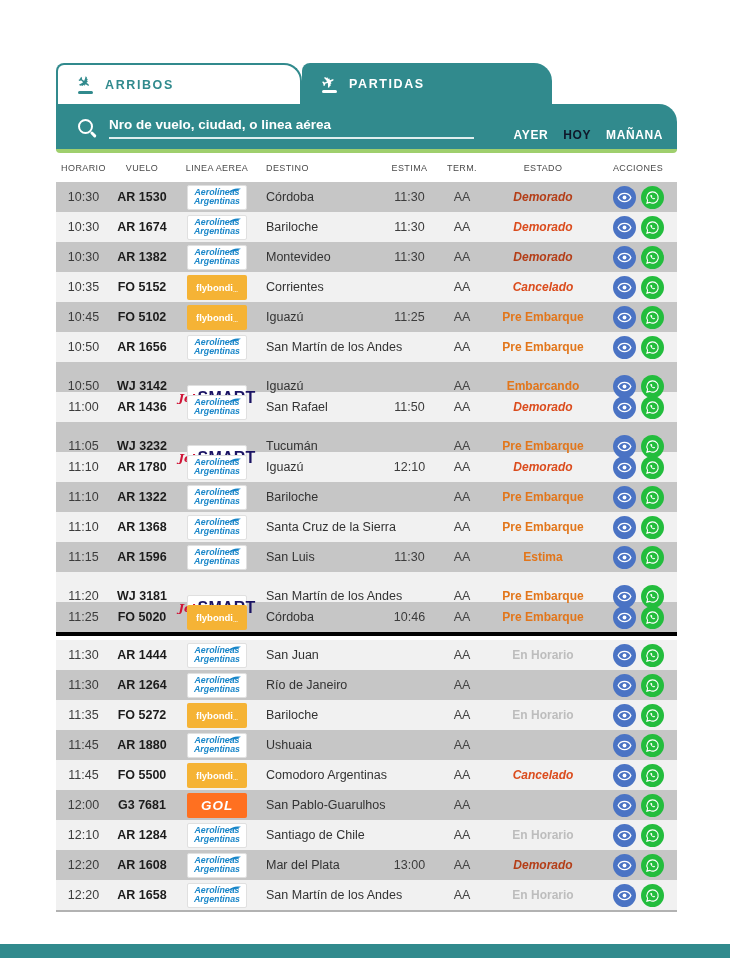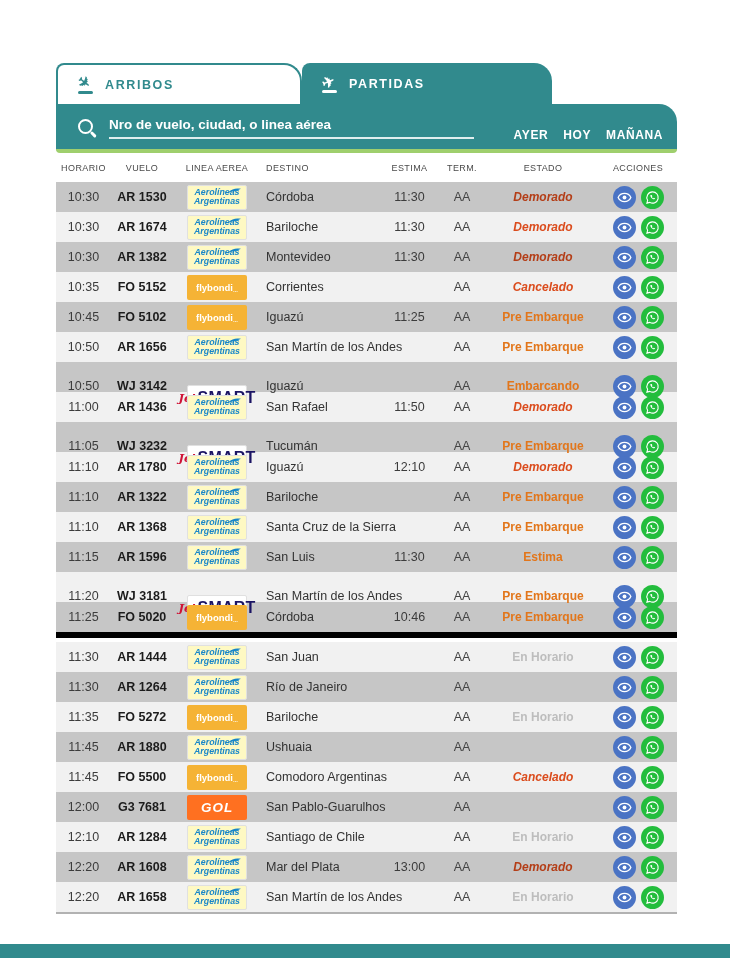--- a/index.html
+++ b/index.html
@@ -34,33 +34,33 @@
   .mag::after{content:"";position:absolute;width:7px;height:2.5px;background:#fff;
        border-radius:2px;transform:rotate(45deg);right:-6px;bottom:-3px;}
   .search-input{background:transparent;border:none;outline:none;
        border-bottom:2px solid rgba(255,255,255,.85);
        margin-left:16px;width:365px;padding:2px 0 5px;
        font:bold 13.5px "Liberation Sans", sans-serif;color:#fff;}
   .search-input::placeholder{color:#fff;opacity:1;}
   .dates{position:absolute;right:14px;top:0;height:100%;display:flex;align-items:center;
        gap:15px;font-weight:bold;font-size:12px;color:#fff;letter-spacing:.6px;}
   .date{cursor:pointer;margin-top:16px;}
-  .date.active{color:#ffffff;}
+  .date.active{color:#0f172a;}
 
   
   .cols{display:grid;grid-template-columns:55px 62px 88px 121px 55px 50px 112px 78px;
        height:29px;align-items:center;font-size:9px;color:#4a4a4a;letter-spacing:.4px;}
   .cols div{text-align:center;}
   .cols .c-dest{text-align:left;padding-left:5px;}
 
   .row{display:grid;grid-template-columns:55px 62px 88px 121px 55px 50px 112px 78px;
        height:30px;align-items:center;font-size:12.5px;color:#333;}
   .row.dark{background:#c6c6c6;}
   .row.light{background:#f1f1f1;}
-  .group-a{border-bottom:6px solid #000000;}
+  .group-a{border-bottom:4px solid #000000;}
   .group-b{margin-top:4px;border-bottom:2px solid #b2b2b2;}
 
   .cell-horario{text-align:center;color:#3c3c3c;}
   .cell-vuelo{text-align:center;font-weight:bold;color:#1c1c1c;}
   .cell-logo{display:flex;justify-content:center;}
   .cell-destino{padding-left:5px;white-space:nowrap;overflow:visible;}
   .cell-estima{text-align:center;color:#3c3c3c;}
   .cell-term{text-align:center;color:#444;}
   .cell-estado{display:flex;justify-content:center;overflow:visible;}
   .estado-txt{font-weight:bold;font-size:12px;white-space:nowrap;}
@@ -71,21 +71,21 @@
 
   .cell-acciones{display:flex;gap:5px;justify-content:center;}
   .icon-btn{width:23px;height:23px;border-radius:50%;border:none;padding:0;cursor:pointer;
        display:flex;align-items:center;justify-content:center;}
   .eye-btn{background:#4a73c4;}
   .wa-btn{background:#23bd3d;}
 
   
   .logo-box{width:60px;height:25px;display:flex;align-items:center;justify-content:center;
        border-radius:2px;box-sizing:border-box;}
-  .logo-aa{background:#fef9c3;border:1px solid #e0e0e0;flex-direction:column;
+  .logo-aa{background:#ffffff;border:1px solid #e0e0e0;flex-direction:column;
        font-size:8.8px;line-height:8.6px;font-style:italic;font-weight:bold;
        color:#1886c9;position:relative;}
   .logo-aa svg{position:absolute;top:1px;right:4px;}
   .logo-fb{background:#f5b335;color:#fff;font-weight:bold;font-size:9.5px;}
   .logo-fb .dots{font-size:6px;vertical-align:bottom;}
   .logo-js{background:#fff;border:1px solid #e0e0e0;margin-top:23px;}
   .logo-js .jet{font-family:"DejaVu Serif", serif;font-style:italic;font-weight:bold;
        color:#cf1436;font-size:11.5px;margin-right:1px;}
   .logo-js .smart{color:#1b1464;font-weight:bold;font-size:16px;letter-spacing:.2px;}
   .logo-gol{background:#ff7020;color:#fff;font-weight:bold;font-style:italic;

